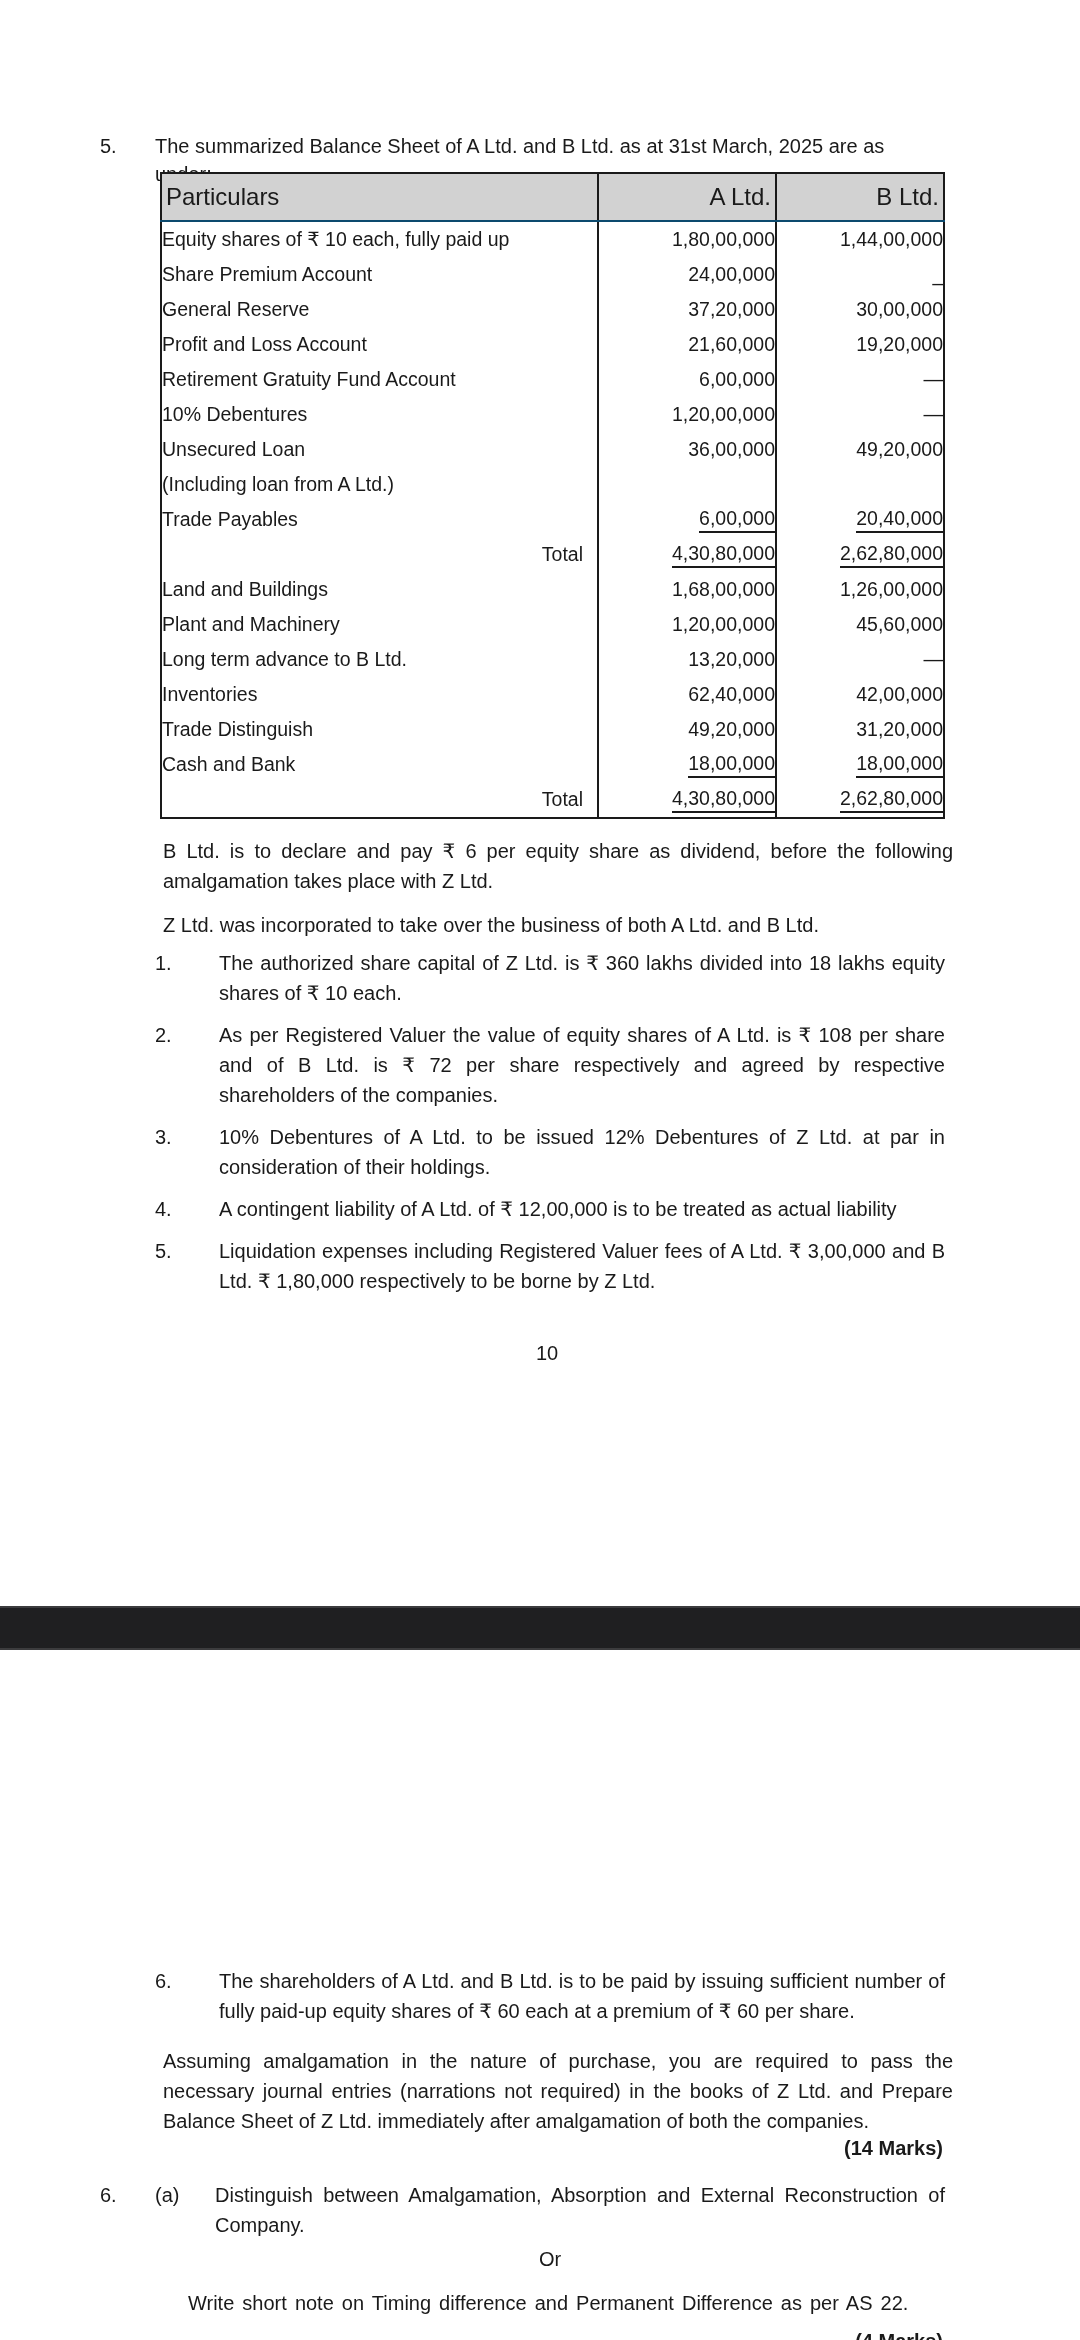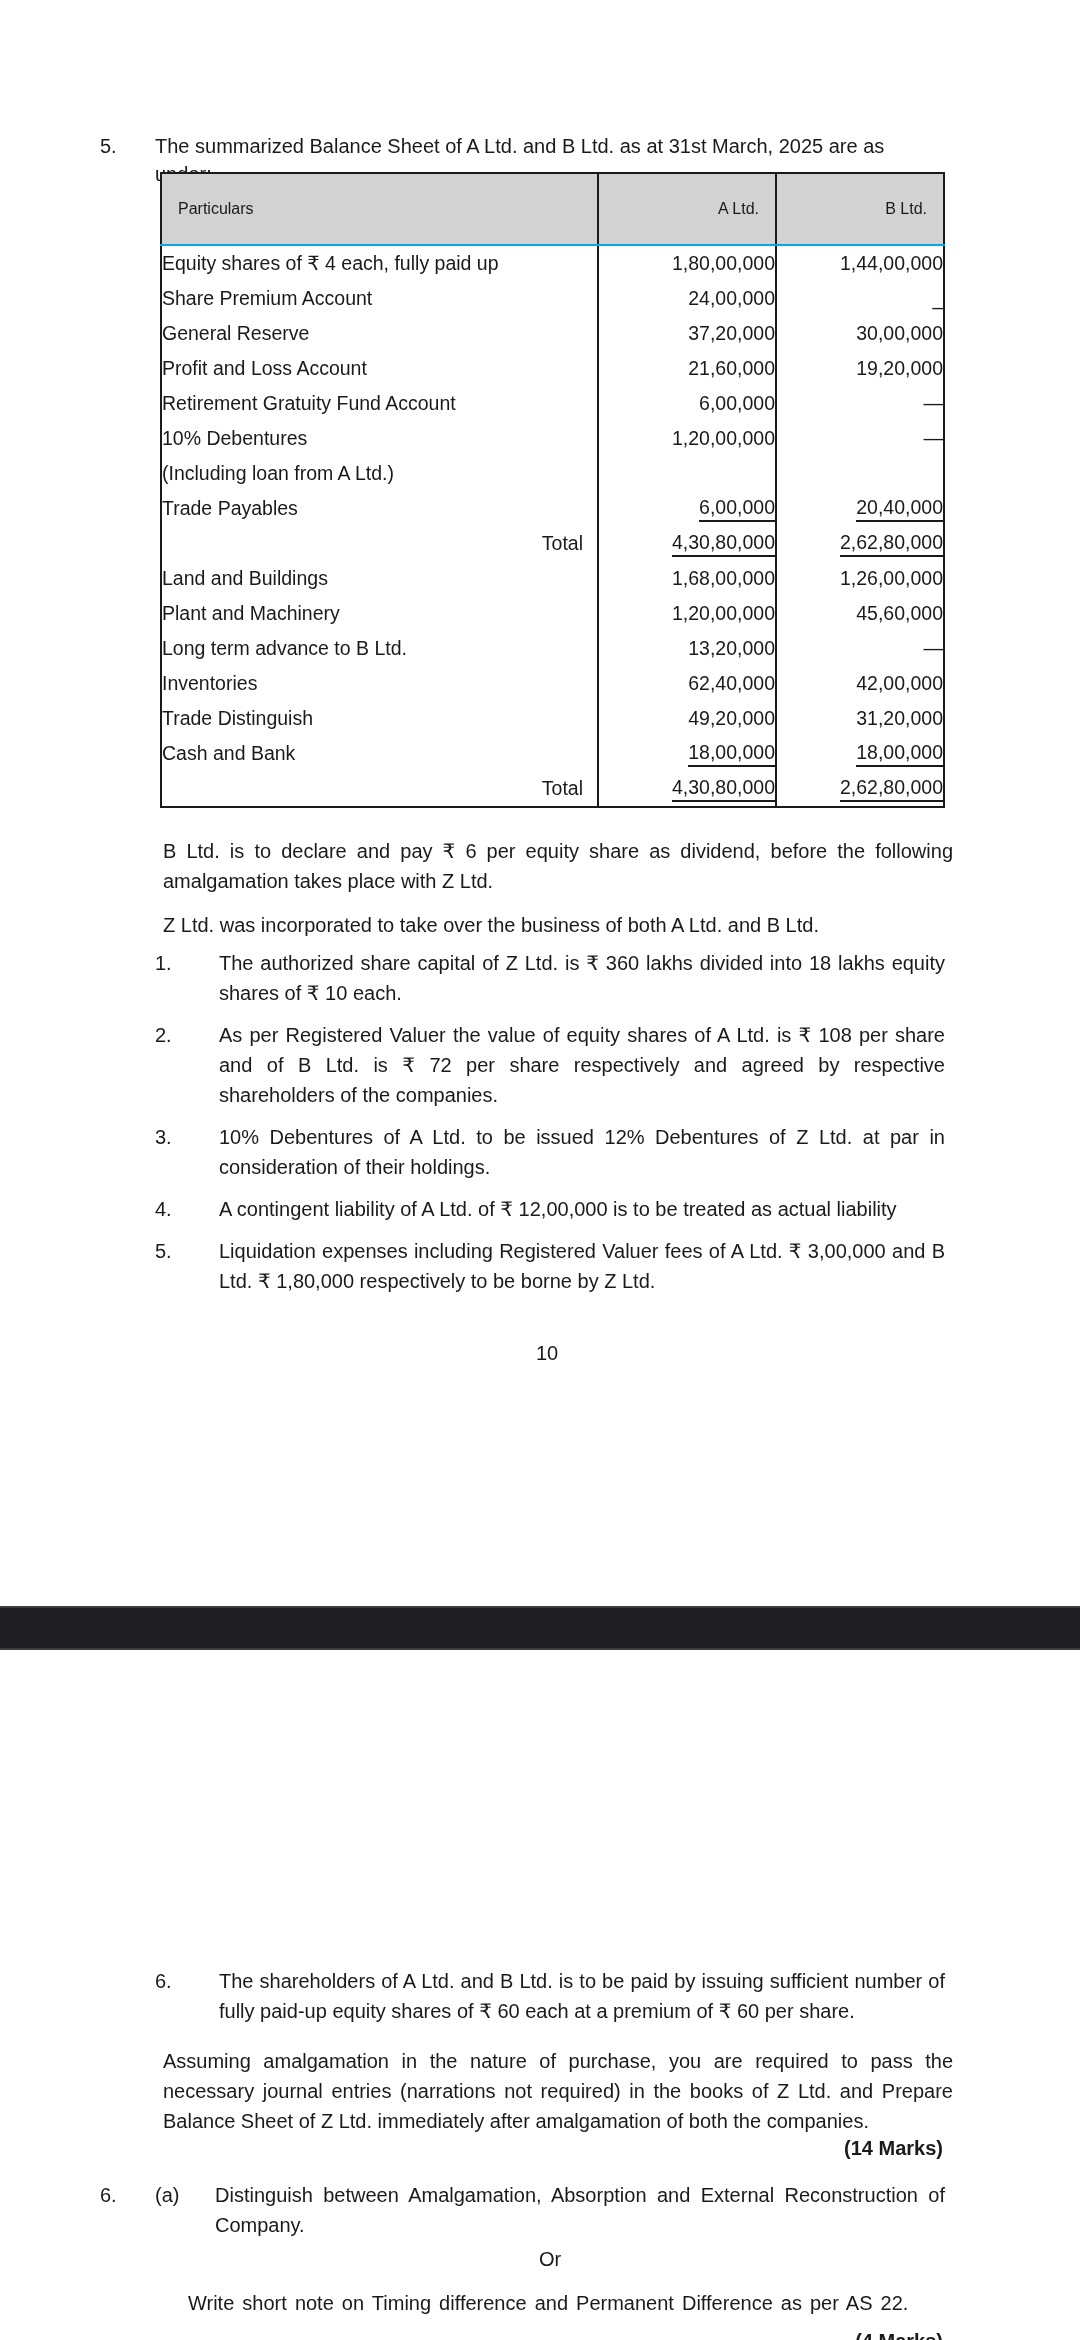--- a/index.html
+++ b/index.html
@@ -13,22 +13,22 @@
   .q-text{flex:1;}
   
   .bs-table{
     position:absolute;left:160px;top:172px;width:783px;border-collapse:collapse;
     border:2px solid #1a1a1a;table-layout:fixed;
   }
   .bs-table col.c1{width:437px;}
   .bs-table col.c2{width:178px;}
   .bs-table col.c3{width:168px;}
   .bs-table th{
-    height:38px;background:#d2d2d2;font-weight:400;font-size:16px;
-    border-bottom:2px solid #0ea5e9;padding:16px;
+    height:38px;background:#d2d2d2;font-weight:400;font-size:24px;
+    border-bottom:2px solid #0c4a6e;padding:4px;
   }
   .bs-table th + th, .bs-table td + td{border-left:2px solid #1a1a1a;}
   .bs-table td{height:35px;font-size:19.5px;padding:0;vertical-align:middle;}
   .th-part{text-align:left;padding-left:12px;}
   .th-val{text-align:right;padding-right:10px;margin-top:32px;}
   .c-label{text-align:left;padding-left:12px;}
   .c-label.total{text-align:right;padding-right:14px;}
   .val{text-align:right;padding-right:10px;}
   .u{display:inline-block;border-bottom:2px solid #1a1a1a;padding-bottom:1px;}
   .low{position:relative;top:9px;}
@@ -69,21 +69,21 @@
       </colgroup>
     <thead>
       <tr>
         <th class="th-part">Particulars</th>
         <th class="th-val">A Ltd.</th>
         <th class="th-val">B Ltd.</th>
       </tr>
     </thead>
     <tbody>
         <tr>
-          <td class="c-label">Equity shares of ₹ 4 each, fully paid up</td>
+          <td class="c-label">Equity shares of ₹ 10 each, fully paid up</td>
           <td class="val"><span>1,80,00,000</span></td>
           <td class="val"><span>1,44,00,000</span></td>
         </tr>
         <tr>
           <td class="c-label">Share Premium Account</td>
           <td class="val"><span>24,00,000</span></td>
           <td class="val"><span class="low">–</span></td>
         </tr>
         <tr>
           <td class="c-label">General Reserve</td>
@@ -97,20 +97,25 @@
         </tr>
         <tr>
           <td class="c-label">Retirement Gratuity Fund Account</td>
           <td class="val"><span>6,00,000</span></td>
           <td class="val"><span>—</span></td>
         </tr>
         <tr>
           <td class="c-label">10% Debentures</td>
           <td class="val"><span>1,20,00,000</span></td>
           <td class="val"><span>—</span></td>
+        </tr>
+        <tr>
+          <td class="c-label">Unsecured Loan</td>
+          <td class="val"><span>36,00,000</span></td>
+          <td class="val"><span>49,20,000</span></td>
         </tr>
         <tr>
           <td class="c-label">(Including loan from A Ltd.)</td>
           <td class="val"></td>
           <td class="val"></td>
         </tr>
         <tr>
           <td class="c-label">Trade Payables</td>
           <td class="val"><span class="u">6,00,000</span></td>
           <td class="val"><span class="u">20,40,000</span></td>

